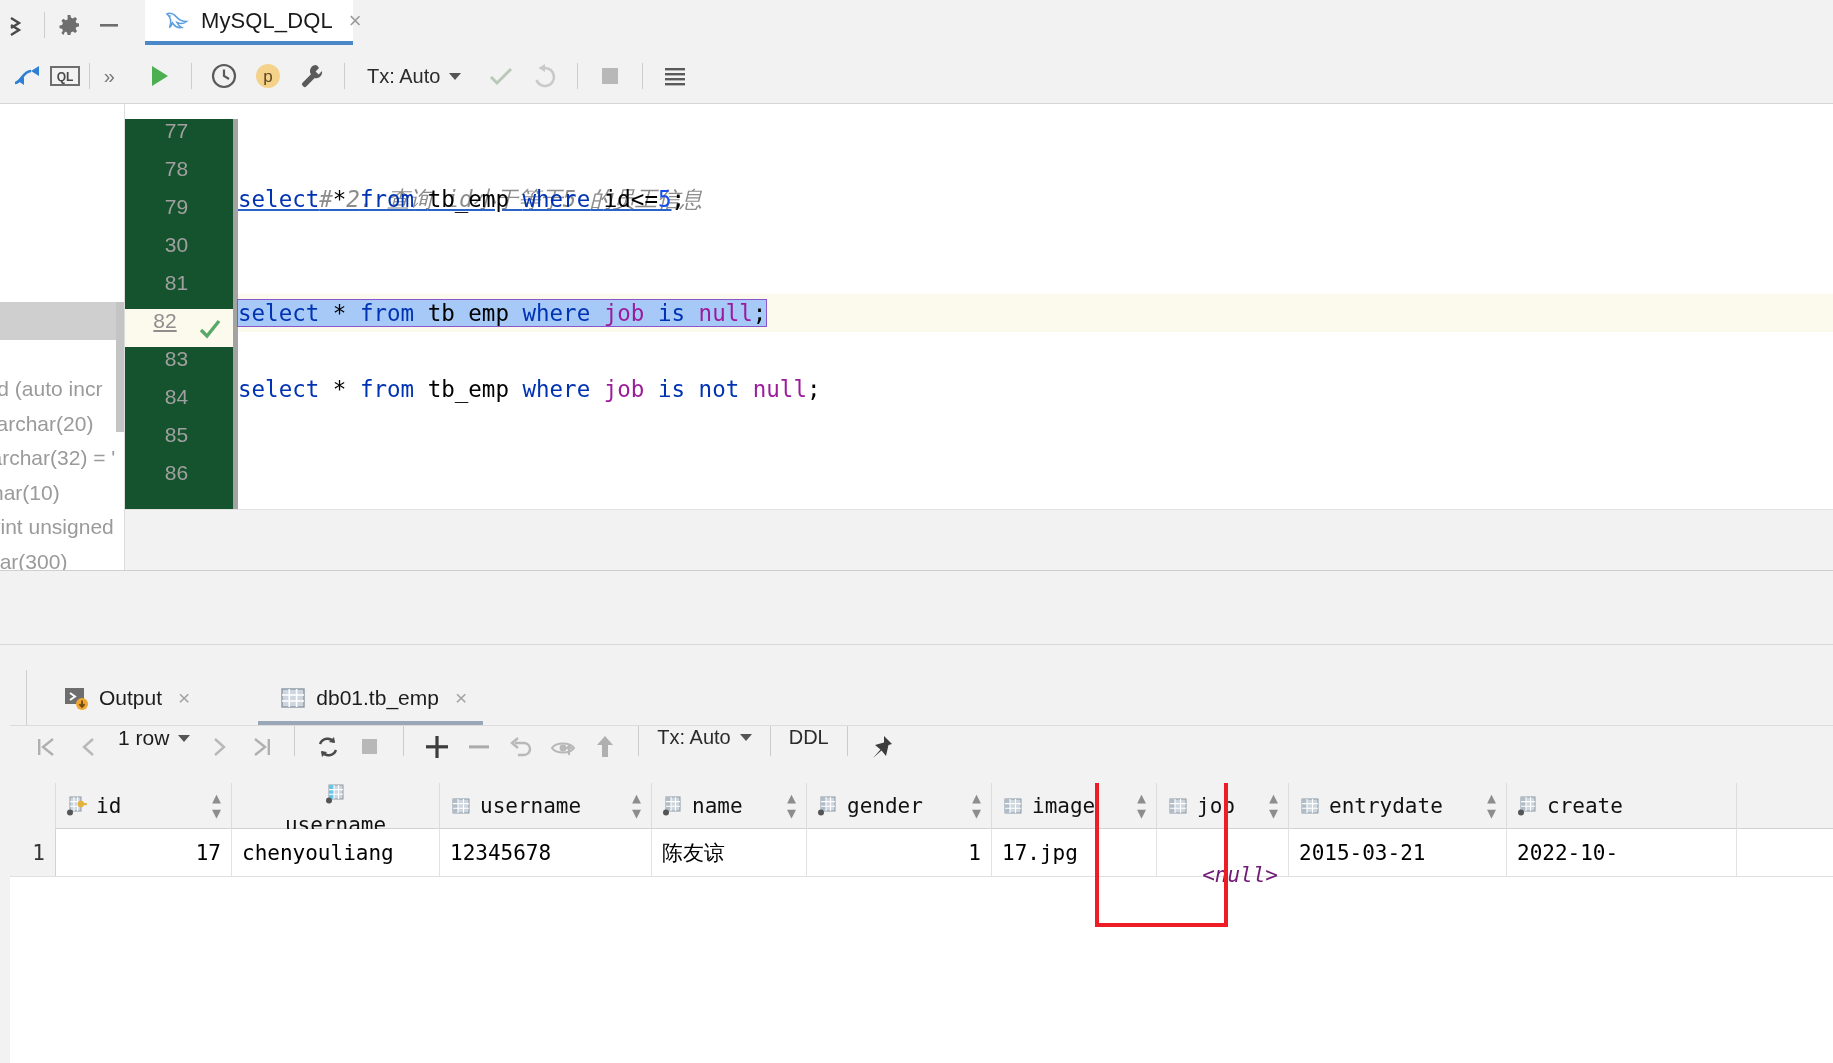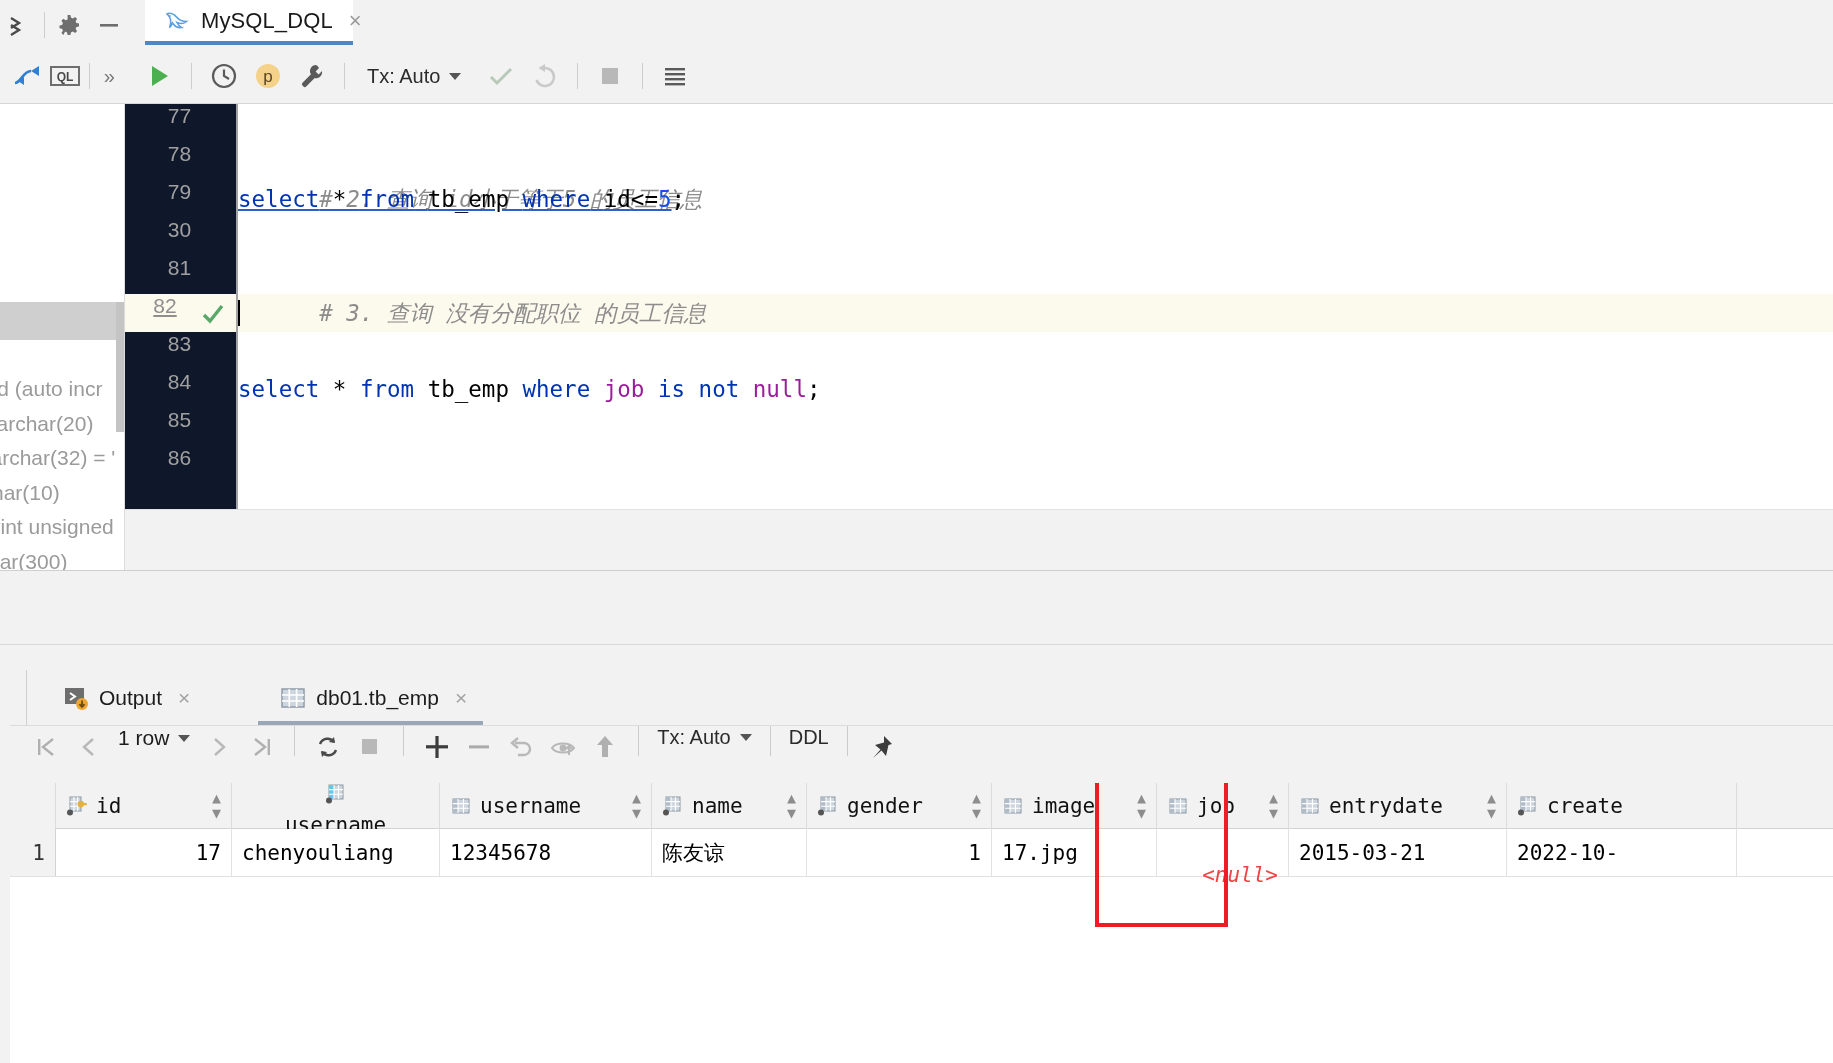--- a/index.html
+++ b/index.html
@@ -76,22 +76,22 @@
     border-left: 6px solid transparent; border-right: 6px solid transparent;
     border-top: 7px solid #555;
   }
 
   
   .editor-wrap {
     position: absolute; left: 0; top: 104px; width: 1833px; height: 466px;
     background: #ffffff; overflow: hidden;
   }
   .gutter {
-    position: absolute; left: 125px; top: 0; width: 113px; height: 405px;
-    background: #0f172a; border-right: 2px solid #a3a3a3;
+    position: absolute; left: 125px; top: 15px; width: 113px; height: 405px;
+    background: #14532d; border-right: 5px solid #a3a3a3;
   }
   .code-area {
     position: absolute; left: 238px; top: 0; width: 1595px; height: 405px;
     background: #ffffff;
     font-family: "DejaVu Sans Mono", monospace;
   }
   .ln {
     position: absolute; right: 0; width: 113px; text-align: center;
     font-size: 21px; color: #a0a0a0;
     font-family: "Liberation Sans", sans-serif;
@@ -231,21 +231,21 @@
     height: 47px; display: flex; align-items: center;
     border-right: 1px solid #e2e2e2;
     padding: 0 10px; font-size: 21px; color: #000;
   }
   .gr-cell.num { justify-content: flex-end; }
   .gr-cell.rownum {
     background: #f2f2f2; color: #333; justify-content: flex-end;
     border-right: 1px solid #d2d2d2;
   }
   .gh-cell.rownum { background: #f2f2f2; }
-  .nullval { color: #ef4444; font-style: italic; margin-top: 45px; }
+  .nullval { color: #701a75; font-style: italic; margin-top: 45px; }
 
   .red-box {
     position: absolute; border: 4px solid #ee1c25; pointer-events: none;
   }
   .vscroll-stub {
     position: absolute; left: 0; top: 120px; width: 10px; height: 70px;
     background: #c9c9c9;
   }
 </style>
 </head>
@@ -414,21 +414,21 @@
     </div>
 
     <div class="code-row"><span class="link-underline"><span class="kw">select</span><span class="op"> * </span><span class="kw">from</span> <span class="id">tb_emp</span> <span class="kw">where</span> <span class="id">id</span><span class="op">&lt;=</span><span class="num">5</span></span><span class="punct">;</span></div>
 
     <div class="code-row">&nbsp;</div>
 
     <div class="code-row">
       <span class="cmt"># 3. 查询 没有分配职位 的员工信息</span>
     </div>
 
-    <div class="code-row active"><span class="caret"></span></div>
+    <div class="code-row active"><span class="caret"></span><span class="sel"><span class="kw">select</span><span class="op"> * </span><span class="kw">from</span> <span class="id">tb_emp</span> <span class="kw">where</span> <span class="nullkw">job</span> <span class="kw">is</span> <span class="nullkw">null</span><span class="punct">;</span></span></div>
 
     <div class="code-row">&nbsp;</div>
 
 
     <div class="code-row"><span class="kw">select</span><span class="op"> * </span><span class="kw">from</span> <span class="id">tb_emp</span> <span class="kw">where</span> <span class="nullkw">job</span> <span class="kw">is</span> <span class="kw">not</span> <span class="nullkw">null</span><span class="punct">;</span></div>
 
     <div class="code-row">&nbsp;</div>
   </div>
 
   <div class="editor-bottom"></div>

